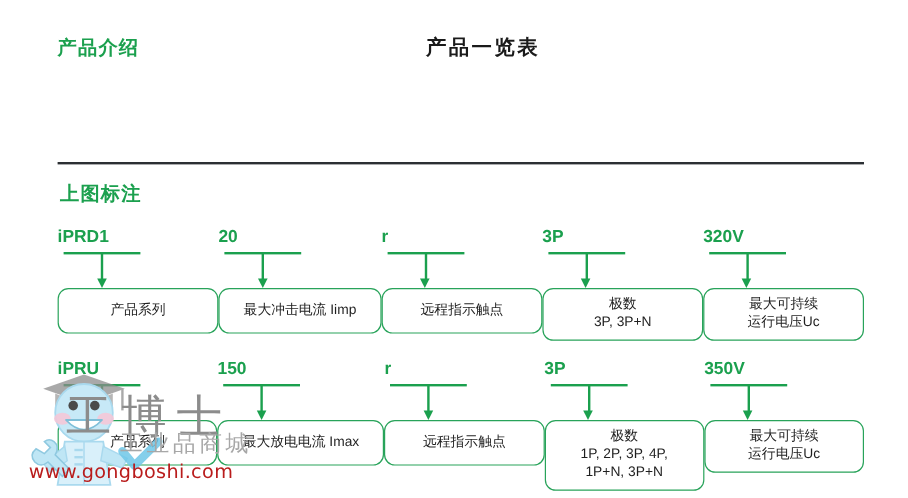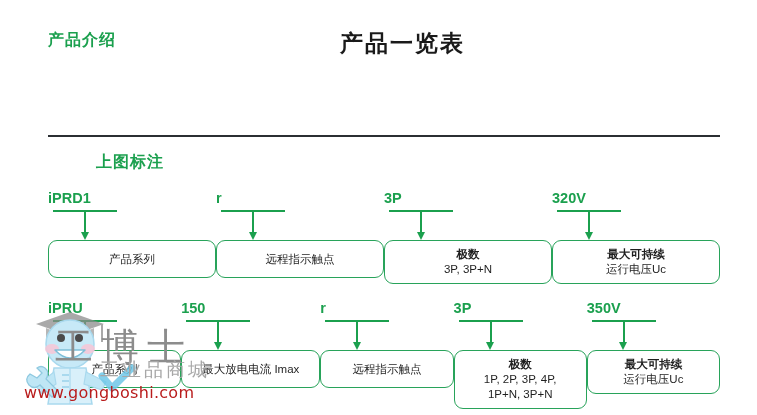--- a/index.html
+++ b/index.html
@@ -26,21 +26,21 @@
     color: #1ba04e;
     letter-spacing: 1px;
     white-space: nowrap;
   }
   .page-title {
     position: absolute;
     left: 0;
     right: 0;
     top: 28px;
     text-align: center;
-    font-size: 23px;
+    font-size: 17px;
     font-weight: bold;
     color: #1a1a1a;
     letter-spacing: 2px;
     padding-left: 48px;
   }
 
   
   .divider {
     position: absolute;
     left: 48px;
@@ -51,21 +51,20 @@
   }
   .sub-heading {
     position: absolute;
     left: 50px;
     top: 152px;
     font-size: 16px;
     font-weight: bold;
     color: #1ba04e;
     letter-spacing: 1px;
     white-space: nowrap;
-    margin-left: 46px;
   }
 
   
   .diagram {
     position: absolute;
     left: 48px;
     width: 672px;
   }
   .row-1 { top: 190px; }
   .row-2 { top: 300px; }
@@ -140,21 +139,21 @@
     align-items: center;
     justify-content: center;
     text-align: center;
   }
   .box .line {
     font-size: 11.5px;
     line-height: 15px;
     color: #1f1f1f;
     white-space: nowrap;
   }
-  .box .line.head-line { font-weight: bold; }
+  .box .line.head-line { font-weight: normal; }
 
   
   .watermark {
     position: absolute;
     left: 22px;
     top: 308px;
     width: 230px;
     height: 107px;
     pointer-events: none;
   }
@@ -209,20 +208,31 @@
         <div class="connector">
           <span class="bar"></span>
           <span class="stem"></span>
           <span class="head"></span>
         </div>
         <div class="box">
           <div class="line">产品系列</div>
         </div>
       </div>
       <div class="col">
+        <div class="code-label">20</div>
+        <div class="connector">
+          <span class="bar"></span>
+          <span class="stem"></span>
+          <span class="head"></span>
+        </div>
+        <div class="box">
+          <div class="line">最大冲击电流 Iimp</div>
+        </div>
+      </div>
+      <div class="col">
         <div class="code-label">r</div>
         <div class="connector">
           <span class="bar"></span>
           <span class="stem"></span>
           <span class="head"></span>
         </div>
         <div class="box">
           <div class="line">远程指示触点</div>
         </div>
       </div>

